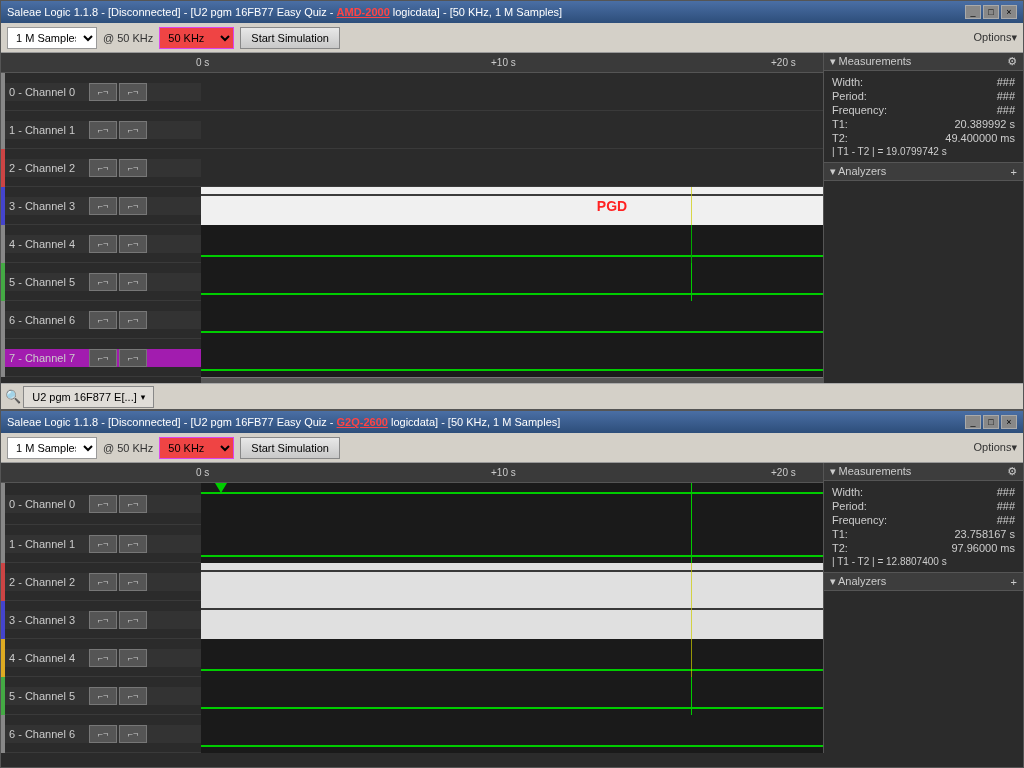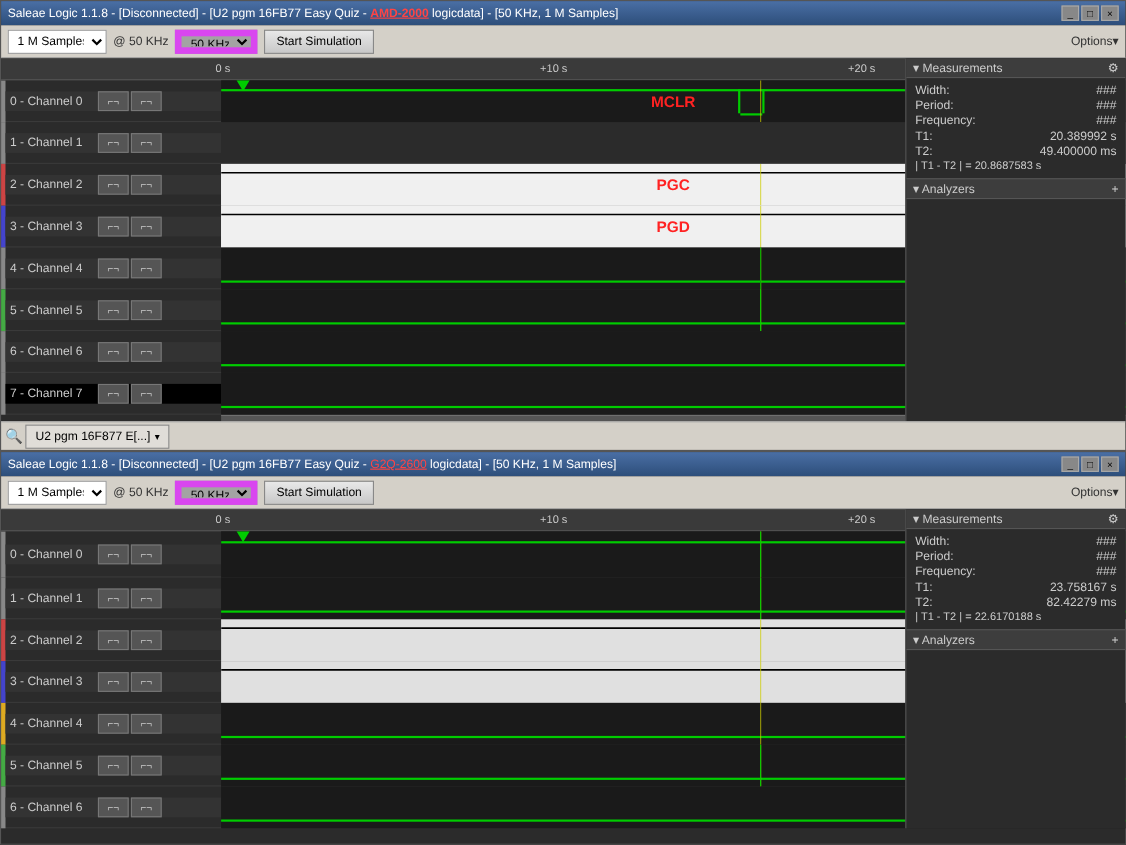--- a/index.html
+++ b/index.html
@@ -8,21 +8,21 @@
     
     .window { background: #2b2b2b; border: 1px solid #555; }
     .title-bar { background: linear-gradient(to bottom, #4a6fa5, #2d4e7a); color: white; padding: 3px 6px; display: flex; align-items: center; justify-content: space-between; height: 22px; font-size: 11px; }
     .title-bar .title-text { flex: 1; white-space: nowrap; overflow: hidden; }
     .title-bar .win-buttons { display: flex; gap: 2px; }
     .win-btn { width: 16px; height: 14px; background: #888; border: 1px solid #aaa; font-size: 9px; display: flex; align-items: center; justify-content: center; cursor: pointer; color: #000; }
 
     .toolbar { background: #d4d0c8; display: flex; align-items: center; padding: 4px 6px; gap: 6px; height: 30px; border-bottom: 1px solid #999; }
     .samples-select { height: 22px; font-size: 11px; background: white; border: 1px solid #999; padding: 1px 4px; width: 90px; }
     .at-label { font-size: 11px; color: #333; }
-    .freq-select { height: 22px; font-size: 11px; background: #a3a3a3; border: 6px solid #d946ef; padding: 1px 4px; width: 75px; }
+    .freq-select { height: 22px; font-size: 11px; background: #ef4444; border: 1px solid #d946ef; padding: 1px 4px; width: 75px; }
     .sim-btn { height: 22px; background: linear-gradient(to bottom, #e8e8e8, #c8c8c8); border: 1px solid #888; font-size: 11px; padding: 0 10px; cursor: pointer; }
     .options-btn { margin-left: auto; font-size: 11px; color: #333; cursor: pointer; }
 
     .timeline { background: #3a3a3a; height: 20px; display: flex; align-items: center; padding-left: 205px; position: relative; border-bottom: 1px solid #555; }
     .time-label { color: #ccc; font-size: 10px; position: absolute; }
     .channel-row { display: flex; height: 38px; border-bottom: 1px solid #3a3a3a; align-items: center; }
 
     .second-window { margin-top: 0; }
   </style>
 </head>
@@ -65,40 +65,20 @@
 
       <div class="channel-row" style="height:38px; display:flex; border-bottom:1px solid #3a3a3a;">
         <div style="width:4px; background:#888; height:38px;"></div>
         <div style="width:196px; display:flex; align-items:center; padding:0 4px; background:#333;">
           <span style="color:#ccc; font-size:11px; width:80px;">0 - Channel 0</span>
           <div style="display:flex; gap:2px;">
             <div style="width:28px;height:18px;background:#555;border:1px solid #777;font-size:9px;color:#ccc;display:flex;align-items:center;justify-content:center;cursor:pointer;">⌐¬</div>
             <div style="width:28px;height:18px;background:#555;border:1px solid #777;font-size:9px;color:#ccc;display:flex;align-items:center;justify-content:center;cursor:pointer;">⌐¬</div>
           </div>
         </div>
-        <div style="flex:1; height:38px; background:#1a1a1a; position:relative; overflow:hidden;">
-
-          <div style="position:absolute;left:14px;top:0;width:0;height:0;border-left:6px solid transparent;border-right:6px solid transparent;border-top:10px solid #00cc00;"></div>
-
-          <div style="position:absolute;top:8px;left:0;right:0;height:2px;background:#00cc00;"></div>
-          <div style="position:absolute;top:8px;left:470px;width:2px;height:22px;background:#00cc00;"></div>
-          <div style="position:absolute;top:30px;left:472px;width:20px;height:2px;background:#00cc00;"></div>
-          <div style="position:absolute;top:8px;left:492px;width:2px;height:22px;background:#00cc00;"></div>
-
-          <svg style="position:absolute;top:0;left:0;width:100%;height:100%;">
-
-            <polyline points="670,8 670,30 680,30 680,8 685,8 685,30 695,30 695,8 710,8 710,30 715,30 715,8 720,8 720,30 725,30 725,8 730,8 730,30 740,30 740,8 755,8 755,30 760,30 760,8 765,8 765,30 775,30 775,8" fill="none" stroke="#00cc00" stroke-width="2"></polyline>
-          </svg>
-
-          <div style="position:absolute;left:655px;top:3px;width:130px;height:33px;border:2px solid #cc2222;border-radius:50%;pointer-events:none;"></div>
-
-          <div style="position:absolute;left:50%;top:50%;transform:translate(-50%,-50%);color:#ff2222;font-size:14px;font-weight:bold;">MCLR</div>
-
-          <div style="position:absolute;left:490px;top:0;bottom:0;width:1px;background:#cccc00;opacity:0.7;"></div>
-        </div>
       </div>
 
       <div class="channel-row" style="height:38px; display:flex; border-bottom:1px solid #3a3a3a;">
         <div style="width:4px; background:#888; height:38px;"></div>
         <div style="width:196px; display:flex; align-items:center; padding:0 4px; background:#333;">
           <span style="color:#ccc; font-size:11px; width:80px;">1 - Channel 1</span>
           <div style="display:flex; gap:2px;">
             <div style="width:28px;height:18px;background:#555;border:1px solid #777;font-size:9px;color:#ccc;display:flex;align-items:center;justify-content:center;cursor:pointer;">⌐¬</div>
             <div style="width:28px;height:18px;background:#555;border:1px solid #777;font-size:9px;color:#ccc;display:flex;align-items:center;justify-content:center;cursor:pointer;">⌐¬</div>
           </div>
@@ -106,30 +86,20 @@
       </div>
 
       <div class="channel-row" style="height:38px; display:flex; border-bottom:1px solid #3a3a3a;">
         <div style="width:4px; background:#cc4444; height:38px;"></div>
         <div style="width:196px; display:flex; align-items:center; padding:0 4px; background:#333;">
           <span style="color:#ccc; font-size:11px; width:80px;">2 - Channel 2</span>
           <div style="display:flex; gap:2px;">
             <div style="width:28px;height:18px;background:#555;border:1px solid #777;font-size:9px;color:#ccc;display:flex;align-items:center;justify-content:center;cursor:pointer;">⌐¬</div>
             <div style="width:28px;height:18px;background:#555;border:1px solid #777;font-size:9px;color:#ccc;display:flex;align-items:center;justify-content:center;cursor:pointer;">⌐¬</div>
           </div>
-        </div>
-        <div style="flex:1; height:38px; background:#f0f0f0; position:relative; overflow:hidden;">
-
-          <div style="position:absolute;top:0;left:0;right:0;bottom:0;background:#f0f0f0;"></div>
-
-          <svg style="position:absolute;top:0;left:0;width:100%;height:100%;">
-            <polyline points="0,8 680,8 680,30 685,30 685,8 695,8 695,30 700,30 700,8 710,8 710,30 720,30 720,8 725,8 725,30 730,30 730,8 735,8 735,30 745,30 745,8" fill="none" stroke="#000000" stroke-width="1.5"></polyline>
-          </svg>
-          <div style="position:absolute;left:490px;top:0;bottom:0;width:1px;background:#cccc00;opacity:0.7;"></div>
-          <div style="position:absolute;left:50%;top:50%;transform:translate(-50%,-50%);color:#ff2222;font-size:14px;font-weight:bold;">PGC</div>
         </div>
       </div>
 
       <div class="channel-row" style="height:38px; display:flex; border-bottom:1px solid #3a3a3a;">
         <div style="width:4px; background:#4444cc; height:38px;"></div>
         <div style="width:196px; display:flex; align-items:center; padding:0 4px; background:#333;">
           <span style="color:#ccc; font-size:11px; width:80px;">3 - Channel 3</span>
           <div style="display:flex; gap:2px;">
             <div style="width:28px;height:18px;background:#555;border:1px solid #777;font-size:9px;color:#ccc;display:flex;align-items:center;justify-content:center;cursor:pointer;">⌐¬</div>
             <div style="width:28px;height:18px;background:#555;border:1px solid #777;font-size:9px;color:#ccc;display:flex;align-items:center;justify-content:center;cursor:pointer;">⌐¬</div>
@@ -187,21 +157,21 @@
             <div style="width:28px;height:18px;background:#555;border:1px solid #777;font-size:9px;color:#ccc;display:flex;align-items:center;justify-content:center;cursor:pointer;">⌐¬</div>
           </div>
         </div>
         <div style="flex:1; height:38px; background:#1a1a1a; position:relative;">
           <div style="position:absolute;top:30px;left:0;right:0;height:2px;background:#00cc00;"></div>
         </div>
       </div>
 
       <div class="channel-row" style="height:38px; display:flex; border-bottom:1px solid #3a3a3a;">
         <div style="width:4px; background:#888; height:38px;"></div>
-        <div style="width:196px; display:flex; align-items:center; padding:0 4px; background:#000000;">
+        <div style="width:196px; display:flex; align-items:center; padding:0 4px; background:#a21caf;">
           <span style="color:#ccc; font-size:11px; width:80px;">7 - Channel 7</span>
           <div style="display:flex; gap:2px;">
             <div style="width:28px;height:18px;background:#555;border:1px solid #777;font-size:9px;color:#ccc;display:flex;align-items:center;justify-content:center;cursor:pointer;">⌐¬</div>
             <div style="width:28px;height:18px;background:#555;border:1px solid #777;font-size:9px;color:#ccc;display:flex;align-items:center;justify-content:center;cursor:pointer;">⌐¬</div>
           </div>
         </div>
         <div style="flex:1; height:38px; background:#1a1a1a; position:relative;">
           <div style="position:absolute;top:30px;left:0;right:0;height:2px;background:#00cc00;"></div>
         </div>
       </div>
@@ -230,21 +200,21 @@
         </div>
         <div style="display:flex;justify-content:space-between;padding:1px 8px;">
           <span style="color:#ccc;">T1:</span>
           <span style="color:#ccc;">20.389992 s</span>
         </div>
         <div style="display:flex;justify-content:space-between;padding:1px 8px;">
           <span style="color:#ccc;">T2:</span>
           <span style="color:#ccc;">49.400000 ms</span>
         </div>
         <div style="padding:1px 8px;color:#ccc;font-size:10px;">
-          <span>| T1 - T2 | =</span> <span>20.8687583 s</span>
+          <span>| T1 - T2 | =</span> <span>19.0799742 s</span>
         </div>
       </div>
 
       <div style="background:#3d3d3d;color:#ccc;font-size:11px;padding:2px 6px;display:flex;align-items:center;justify-content:space-between;border-top:1px solid #555;border-bottom:1px solid #555;">
         <span>▾ <span>Analyzers</span></span>
         <span style="cursor:pointer;">+</span>
       </div>
     </div>
   </div>
 
@@ -254,21 +224,21 @@
       <span>U2 pgm 16F877 E[...]</span>
       <span style="font-size:9px;">▾</span>
     </div>
   </div>
 </div>
 
 <div class="window second-window" style="height:358px; position:relative; top:0;">
 
   <div class="title-bar">
     <span class="title-text">
-      <span>Saleae Logic 1.1.8 - [Disconnected] - [U2 pgm 16FB77 Easy Quiz - </span><span style="color:#ff4444;font-weight:normal;text-decoration:underline;">G2Q-2600</span><span> logicdata] - [50 KHz, 1 M Samples]</span>
+      <span>Saleae Logic 1.1.8 - [Disconnected] - [U2 pgm 16FB77 Easy Quiz - </span><span style="color:#ff4444;font-weight:bold;text-decoration:underline;">G2Q-2600</span><span> logicdata] - [50 KHz, 1 M Samples]</span>
     </span>
     <div class="win-buttons">
       <div class="win-btn">_</div>
       <div class="win-btn">□</div>
       <div class="win-btn">×</div>
     </div>
   </div>
 
   <div class="toolbar">
     <select class="samples-select">
@@ -427,24 +397,24 @@
         <div style="display:flex;justify-content:space-between;padding:1px 8px;">
           <span style="color:#ccc;">Frequency:</span>
           <span style="color:#ccc;">###</span>
         </div>
         <div style="display:flex;justify-content:space-between;padding:1px 8px;">
           <span style="color:#ccc;">T1:</span>
           <span style="color:#ccc;">23.758167 s</span>
         </div>
         <div style="display:flex;justify-content:space-between;padding:1px 8px;">
           <span style="color:#ccc;">T2:</span>
-          <span style="color:#ccc;">82.42279 ms</span>
+          <span style="color:#ccc;">97.96000 ms</span>
         </div>
         <div style="padding:1px 8px;color:#ccc;font-size:10px;">
-          <span>| T1 - T2 | =</span> <span>22.6170188 s</span>
+          <span>| T1 - T2 | =</span> <span>12.8807400 s</span>
         </div>
       </div>
       <div style="background:#3d3d3d;color:#ccc;font-size:11px;padding:2px 6px;display:flex;align-items:center;justify-content:space-between;border-top:1px solid #555;border-bottom:1px solid #555;">
         <span>▾ <span>Analyzers</span></span>
         <span style="cursor:pointer;">+</span>
       </div>
     </div>
   </div>
 </div>
 

